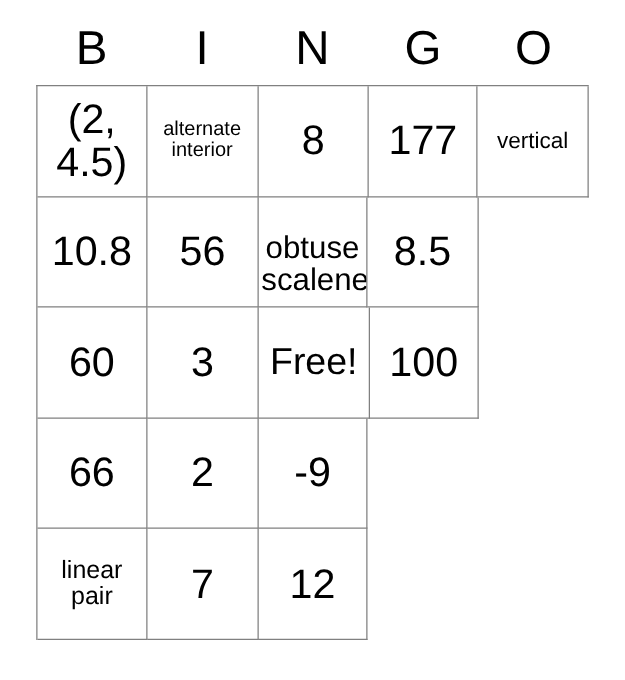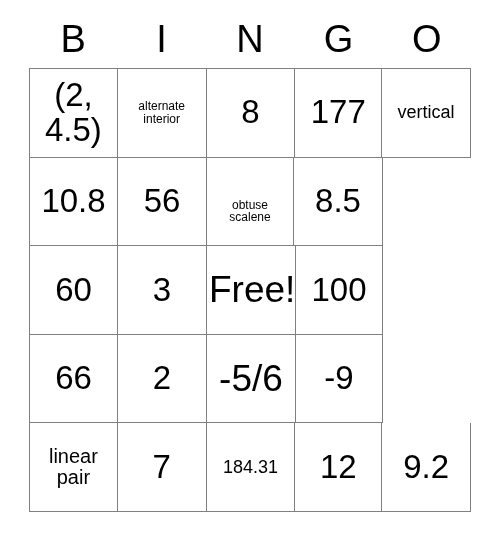--- a/index.html
+++ b/index.html
@@ -66,25 +66,25 @@
   .col-4 { width: 89px; }
 
   .cell .txt {
     display: block;
     width: 100%;
     line-height: 1.06;
     white-space: pre-line;
   }
   
   .fs-xl  { font-size: 33px; }
-  .fs-lg  { font-size: 37px; }
+  .fs-lg  { font-size: 30px; }
   .fs-md  { font-size: 20px; }
   .fs-sm  { font-size: 18px; }
-  .fs-xs  { font-size: 12px; margin-top: 20px; }
-  .fs-xxs { font-size: 12px; }
+  .fs-xs  { font-size: 25px; margin-top: 20px; }
+  .fs-xxs { font-size: 16px; }
 </style>
 </head>
 <body>
 
 <div id="card">
 
   <div id="header-row">
     <div class="header-cell">B</div>
     <div class="header-cell">I</div>
     <div class="header-cell">N</div>
@@ -145,41 +145,32 @@
         </div>
     </div>
 
     <div class="grid-row">
       <div class="cell col-0">
           <span class="txt fs-xl">66</span>
         </div>
       <div class="cell col-1">
           <span class="txt fs-xl">2</span>
         </div>
-      <div class="cell col-2">
-          <span class="txt fs-lg">-5/6</span>
-        </div>
       <div class="cell col-3">
           <span class="txt fs-xl">-9</span>
         </div>
     </div>
 
     <div class="grid-row">
       <div class="cell col-0">
           <span class="txt fs-md">linear
 pair</span>
         </div>
       <div class="cell col-1">
           <span class="txt fs-xl">7</span>
         </div>
-      <div class="cell col-2">
-          <span class="txt fs-sm">184.31</span>
-        </div>
       <div class="cell col-3">
           <span class="txt fs-xl">12</span>
-        </div>
-      <div class="cell col-4">
-          <span class="txt fs-xl">9.2</span>
         </div>
     </div>
 
   </div>
 </div>
 
 </body></html>

